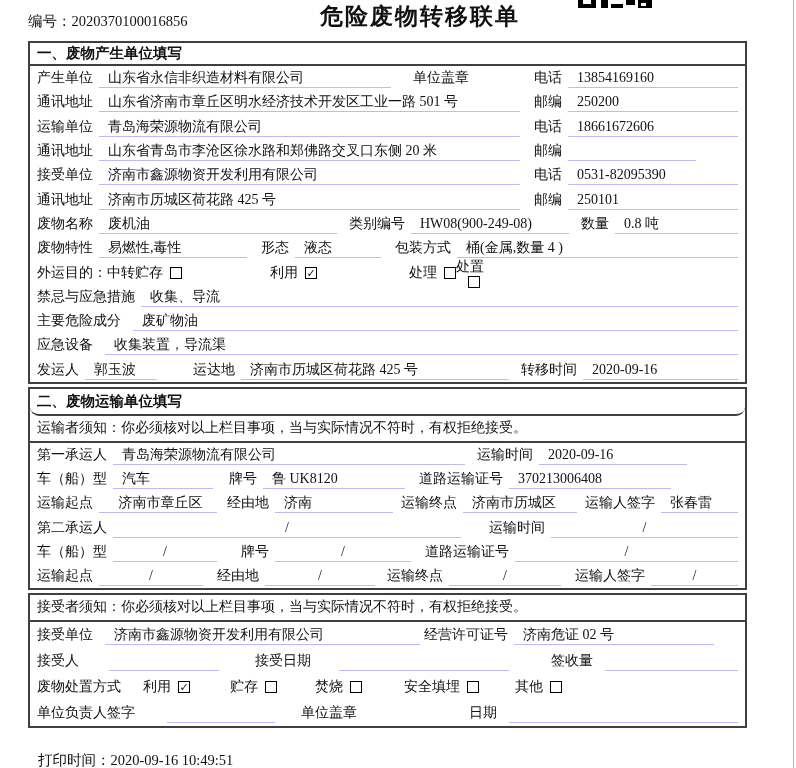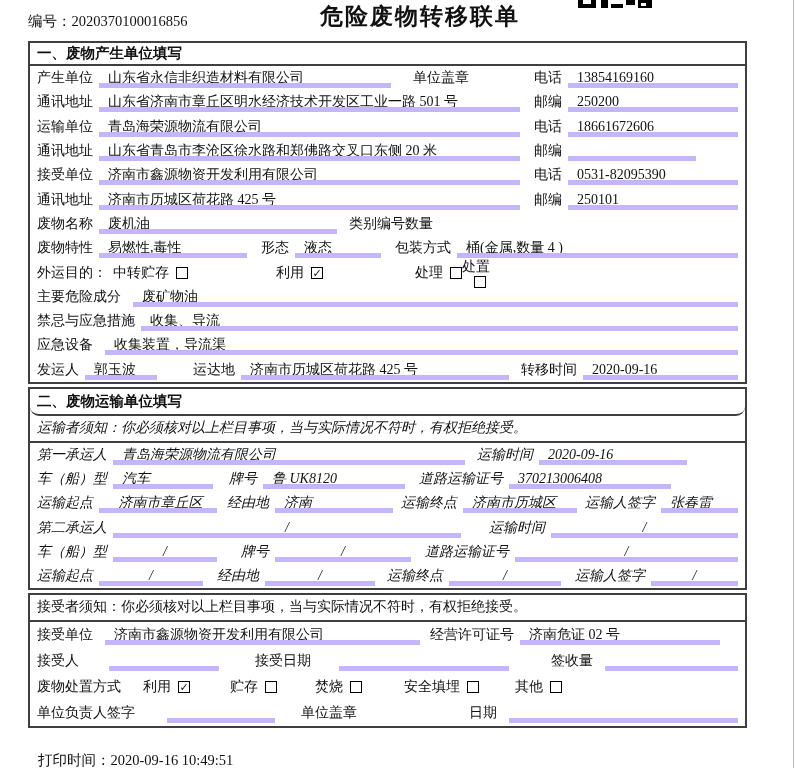--- a/index.html
+++ b/index.html
@@ -19,26 +19,26 @@
   .qr-w { position:absolute; background:#fff; }
   .box { border:2px solid #3f3f3f; background:#fff; }
   .box2, .box3 { margin-top:3px; }
   .sec-title { font-weight:bold; font-family:"Liberation Sans","DejaVu Sans",sans-serif;
     font-size:14.5px; border-bottom:2px solid #3f3f3f; padding:0 7px; display:flex; align-items:center; }
   .box1 .sec-title { height:23px; }
   .box2 .sec-title { height:27px;border-radius:9px; }
   .box3 .sec-title { height:21px; }
   .row { display:flex; align-items:center; padding:0 7px; }
   .box1 .row { height:24.3px; }
-  .box2 .row { height:24.2px;font-style:italic; }
+  .box2 .row { height:24.2px; }
   .box3 .row { height:26px; }
   .row.notice { height:27px !important; border-bottom:2px solid #3f3f3f; }
   .lg { width:497px; display:flex; align-items:center; flex-shrink:0; }
   .lbl { white-space:nowrap; flex-shrink:0; }
-  .val { border-bottom:5px solid #c4b5fd; height:20px; line-height:19px; padding:0 4px 0 9px;
+  .val { border-bottom:1px solid #c4b5fd; height:20px; line-height:19px; padding:0 4px 0 9px;
     margin-left:6px; white-space:nowrap; overflow:hidden; }
   .fill { flex:1 1 auto; min-width:30px; }
   .ctr { text-align:center; padding:0; }
   .opt { display:flex; align-items:center; flex-shrink:0; }
   .cb { flex-shrink:0; width:12px; height:12px; border:1px solid #000; margin-left:7px;
     font-size:11px; line-height:11px; text-align:center;
     font-family:"DejaVu Sans","Liberation Sans",sans-serif; }
   .footer { position:absolute; left:38px; top:751px; font-size:14.5px; white-space:nowrap; }
 </style>
 </head>
@@ -120,60 +120,62 @@
         <span class="val fill" style="margin-right:14px;">济南市历城区荷花路 425 号</span>
       </div>
       <span class="lbl">邮编</span>
       <span class="val fill">250101</span>
     </div>
 
     <div class="row">
       <span class="lbl">废物名称</span>
       <span class="val" style="width:238px;">废机油</span>
       <span class="lbl" style="margin-left:12px;">类别编号</span>
-      <span class="lbl" style="">数量</span>
+      <span class="val" style="width:158px;">HW08(900-249-08)</span>
+      <span class="lbl" style="margin-left:12px;">数量</span>
+      <span class="val fill">0.8 吨</span>
     </div>
 
     <div class="row">
       <span class="lbl">废物特性</span>
       <span class="val" style="width:148px;">易燃性,毒性</span>
       <span class="lbl" style="margin-left:14px;">形态</span>
       <span class="val" style="width:86px;">液态</span>
       <span class="lbl" style="margin-left:14px;">包装方式</span>
       <span class="val fill">桶(金属,数量 4 )</span>
     </div>
 
     <div class="row">
       <span class="lbl">外运目的：</span>
-      <span class="opt" style="margin-left:6px;">
+      <span class="opt" style="">
         <span class="lbl">中转贮存</span>
         <span class="cb"></span>
       </span>
       <span class="opt" style="margin-left:88px;">
         <span class="lbl">利用</span>
         <span class="cb">✓</span>
       </span>
       <span class="opt" style="margin-left:92px;">
         <span class="lbl">处理</span>
         <span class="cb"></span>
       </span>
       <span class="opt" style="flex-direction:column;">
         <span class="lbl">处置</span>
         <span class="cb"></span>
       </span>
     </div>
 
     <div class="row">
+      <span class="lbl">禁忌与应急措施</span>
+      <span class="val fill">收集、导流</span>
+    </div>
+
+    <div class="row">
       <span class="lbl">主要危险成分</span>
       <span class="val fill" style="margin-left:12px;">废矿物油</span>
-    </div>
-
-    <div class="row">
-      <span class="lbl">禁忌与应急措施</span>
-      <span class="val fill">收集、导流</span>
     </div>
 
     <div class="row">
       <span class="lbl">应急设备</span>
       <span class="val fill" style="margin-left:12px;">收集装置，导流渠</span>
     </div>
 
     <div class="row">
       <span class="lbl">发运人</span>
       <span class="val" style="width:72px;">郭玉波</span>
@@ -248,21 +250,21 @@
 
   <div class="box box3">
 
     <div class="row notice">
       <span class="lbl">接受者须知：你必须核对以上栏目事项，当与实际情况不符时，有权拒绝接受。</span>
     </div>
 
     <div class="row">
       <span class="lbl">接受单位</span>
       <span class="val" style="width:315px;margin-left:12px;">济南市鑫源物资开发利用有限公司</span>
-      <span class="lbl" style="margin-left:10px;">经营许可证号</span>
+      <span class="lbl" style="margin-left:4px;">经营许可证号</span>
       <span class="val" style="width:200px;">济南危证 02 号</span>
     </div>
 
     <div class="row">
       <span class="lbl">接受人</span>
       <span class="val" style="width:110px;margin-left:30px;"></span>
       <span class="lbl" style="margin-left:36px;">接受日期</span>
       <span class="val" style="width:170px;margin-left:28px;"></span>
       <span class="lbl" style="margin-left:42px;">签收量</span>
       <span class="val fill" style="margin-left:12px;"></span>

